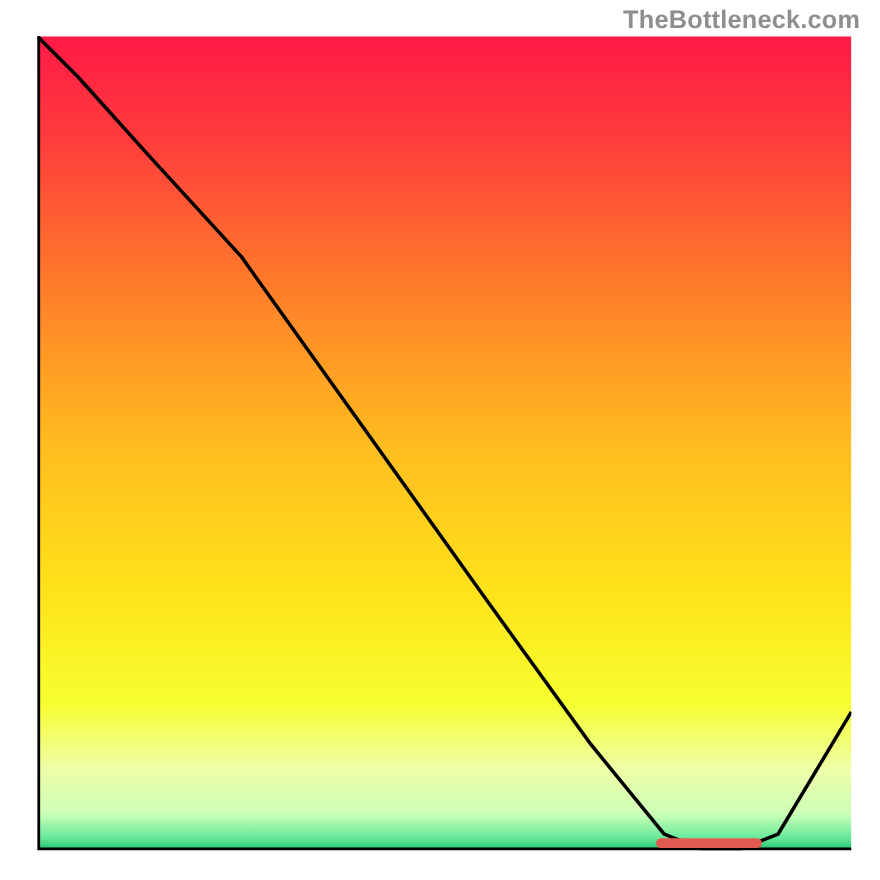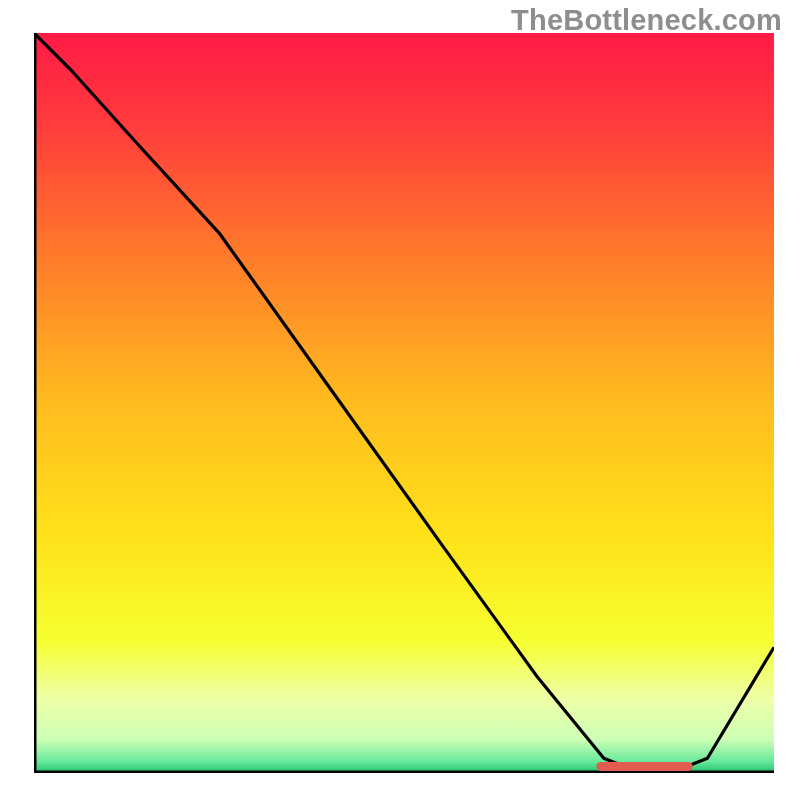--- a/index.html
+++ b/index.html
@@ -12,21 +12,21 @@
   }
   .wrap {
     position: relative;
     width: 800px;
     height: 800px;
   }
   .watermark {
     position: absolute;
     top: 4px;
     right: 18px;
-    font-size: 29px;
+    font-size: 23px;
     font-weight: 600;
     color: #8e8e8e;
     letter-spacing: 0.2px;
   }
   .plot {
     position: absolute;
     left: 34px;
     top: 33px;
     width: 740px;
     height: 740px;

